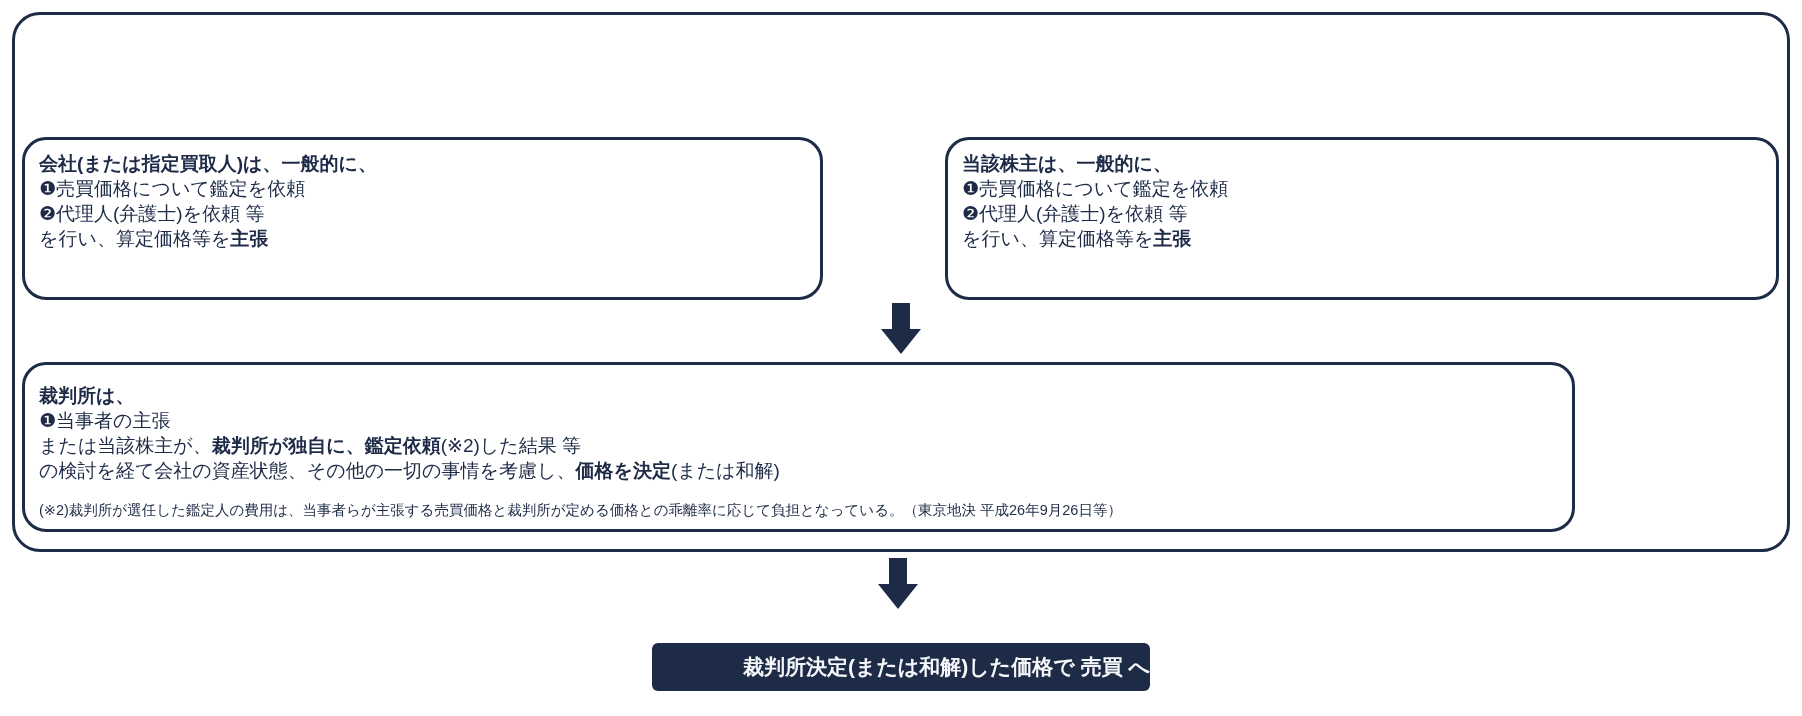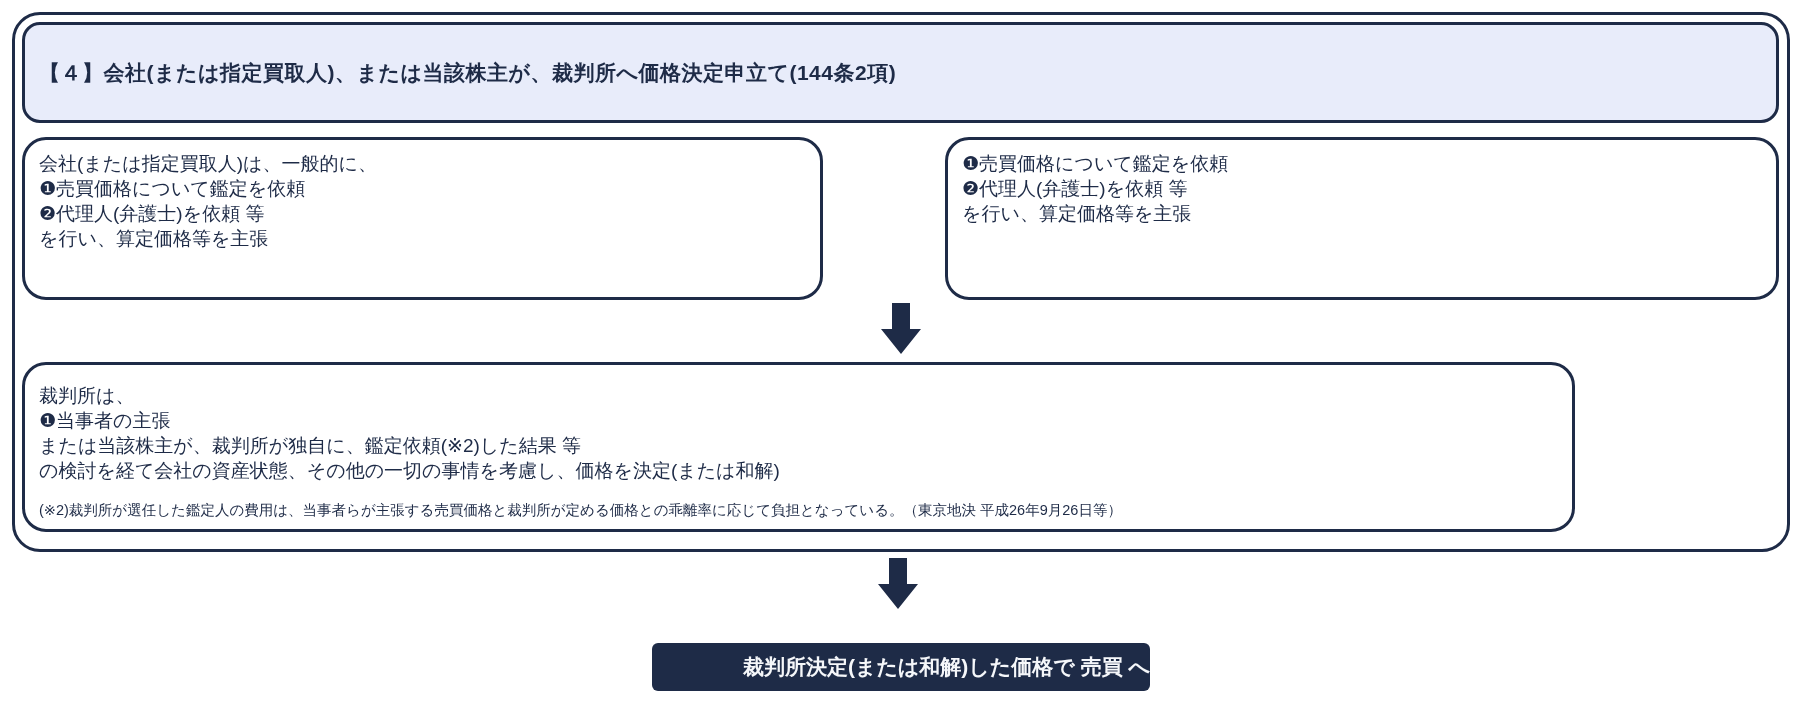--- a/index.html
+++ b/index.html
@@ -29,21 +29,21 @@
   .header .title{
     padding-left:14px;font-size:21px;font-weight:700;letter-spacing:0.5px;
   }
   .box{
     position:absolute;background:var(--box_bg,#fff);
     border:3px solid var(--navy,#1e2b47);border-radius:24px;
     padding:11px 14px;box-sizing:border-box;
   }
   .box .line{font-size:19px;line-height:25px;white-space:nowrap;}
   .box .line span{font-weight:400;}
-  .box .line span.b{font-weight:400;}
+  .box .line span.b{font-weight:700;}
   .box .line.small{font-size:14.5px;line-height:21px;margin-top:17px;}
   .box-left{left:22px;top:137px;width:801px;height:163px;}
   .box-right{left:945px;top:137px;width:834px;height:163px;}
   .box-bottom{left:22px;top:362px;width:1553px;height:170px;padding-top:18px;}
   .arrow{position:absolute;width:40px;height:51px;}
   .arrow path{fill:var(--navy,#1e2b47);}
   .arrow-1{left:881px;top:303px;}
   .arrow-2{left:878px;top:558px;}
   .pill{
     position:absolute;left:652px;top:643px;width:498px;height:48px;
@@ -52,32 +52,30 @@
   }
   .pill span{color:var(--pill_text,#f5f7fa);font-size:21px;font-weight:700;white-space:nowrap;}
 </style>
 </head>
 <body>
 
 <div class="canvas">
 
   <div class="outer"></div>
 
-  <div class="header">
-    <div class="title">【４】会社(または指定買取人)、または当該株主が、裁判所へ価格決定申立て(144条2項)</div>
-  </div>
 
   <div class="box box-left">
       <div class="line"><span class="b">会社(または指定買取人)は、一般的に、</span></div>
       <div class="line"><span>❶売買価格について鑑定を依頼</span></div>
       <div class="line"><span>❷代理人(弁護士)を依頼 等</span></div>
       <div class="line"><span>を行い、算定価格等を</span><span class="b">主張</span></div>
     </div>
 
   <div class="box box-right">
+      <div class="line"><span class="b">当該株主は、一般的に、</span></div>
       <div class="line"><span>❶売買価格について鑑定を依頼</span></div>
       <div class="line"><span>❷代理人(弁護士)を依頼 等</span></div>
       <div class="line"><span>を行い、算定価格等を</span><span class="b">主張</span></div>
     </div>
 
   <svg class="arrow arrow-1" viewBox="0 0 40 51">
     <path d="M11 0 L29 0 L29 26 L40 26 L20 51 L0 26 L11 26 Z"></path>
   </svg>
 
   <div class="box box-bottom">

